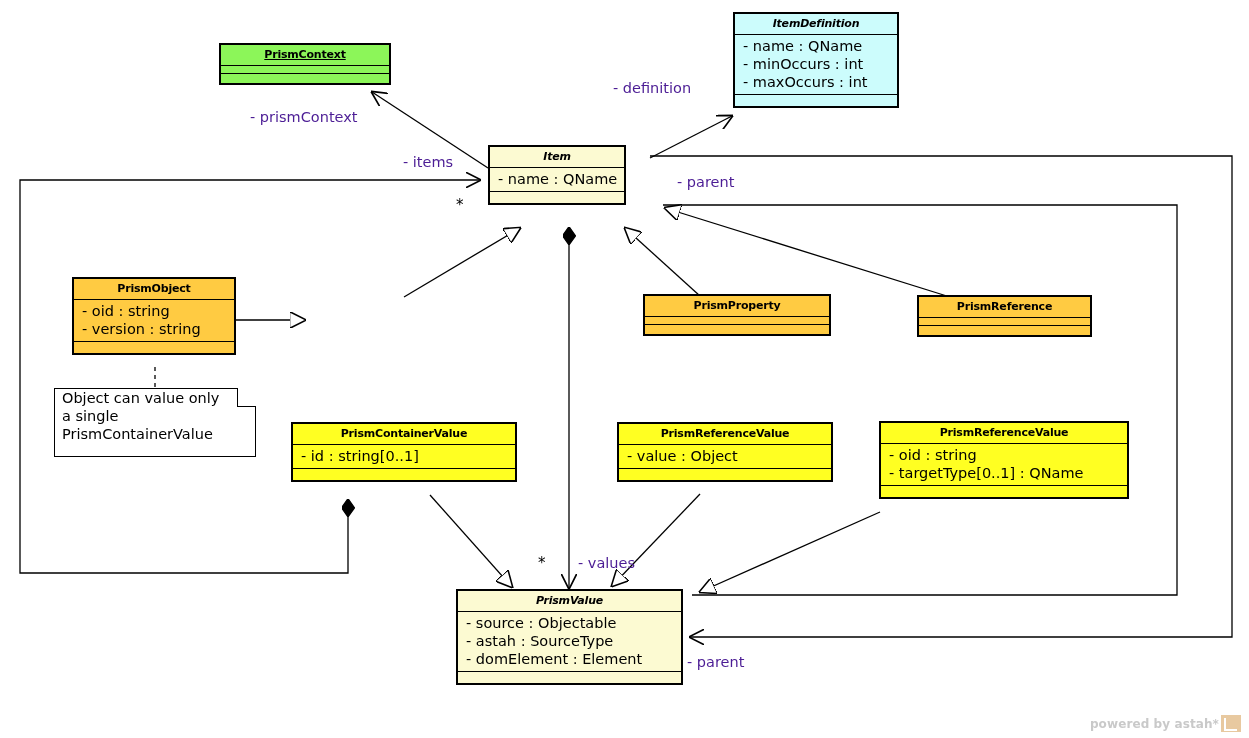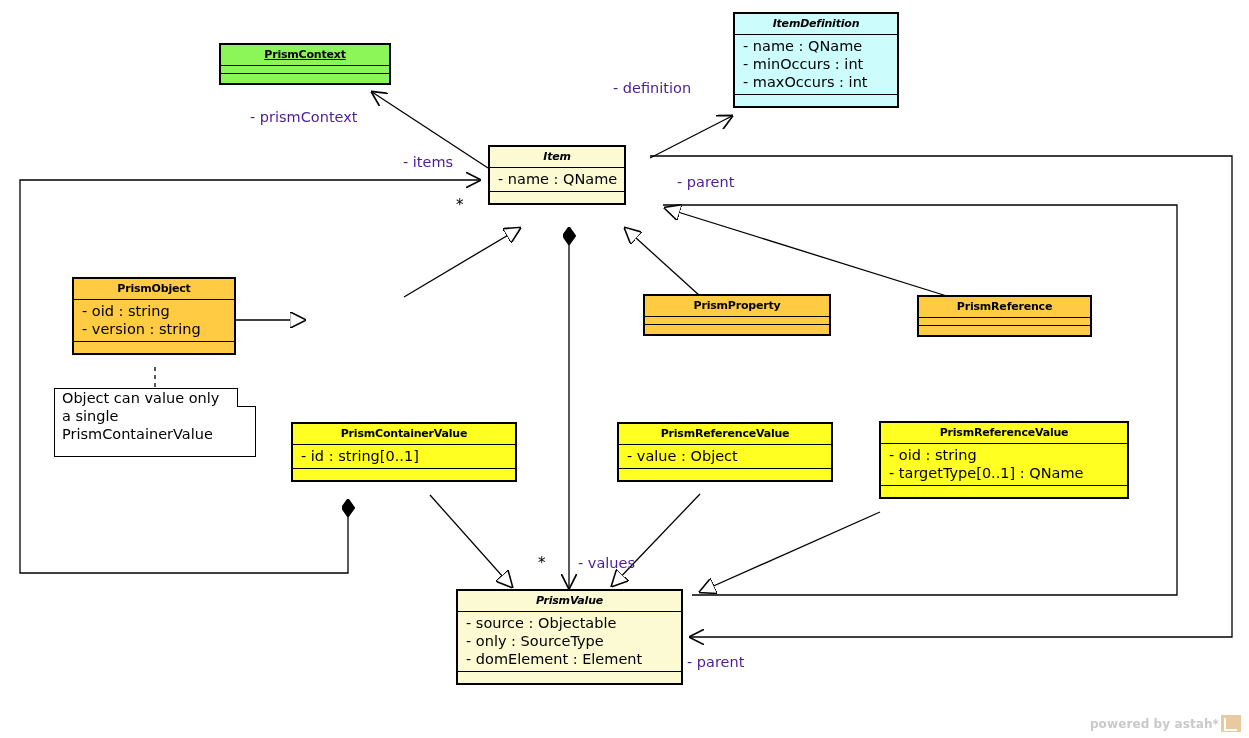--- a/index.html
+++ b/index.html
@@ -246,21 +246,21 @@
       <div>- oid : string</div>
       <div>- targetType[0..1] : QName</div>
     </div>
     <div class="uml-ops"></div>
   </div>
 
   <div class="uml-class c-cream" style="left:456px; top:589px; width:227px;">
     <div class="uml-name abstract">PrismValue</div>
     <div class="uml-attrs">
       <div>- source : Objectable</div>
-      <div>- only : SourceType</div>
+      <div>- astah : SourceType</div>
       <div>- domElement : Element</div>
     </div>
     <div class="uml-ops"></div>
   </div>
 
   <div class="uml-note" style="left:54px; top:388px; width:202px; height:69px;">
     <span class="note-fold"></span>
     <div>Object can value only</div>
     <div>a single</div>
     <div>PrismContainerValue</div>

